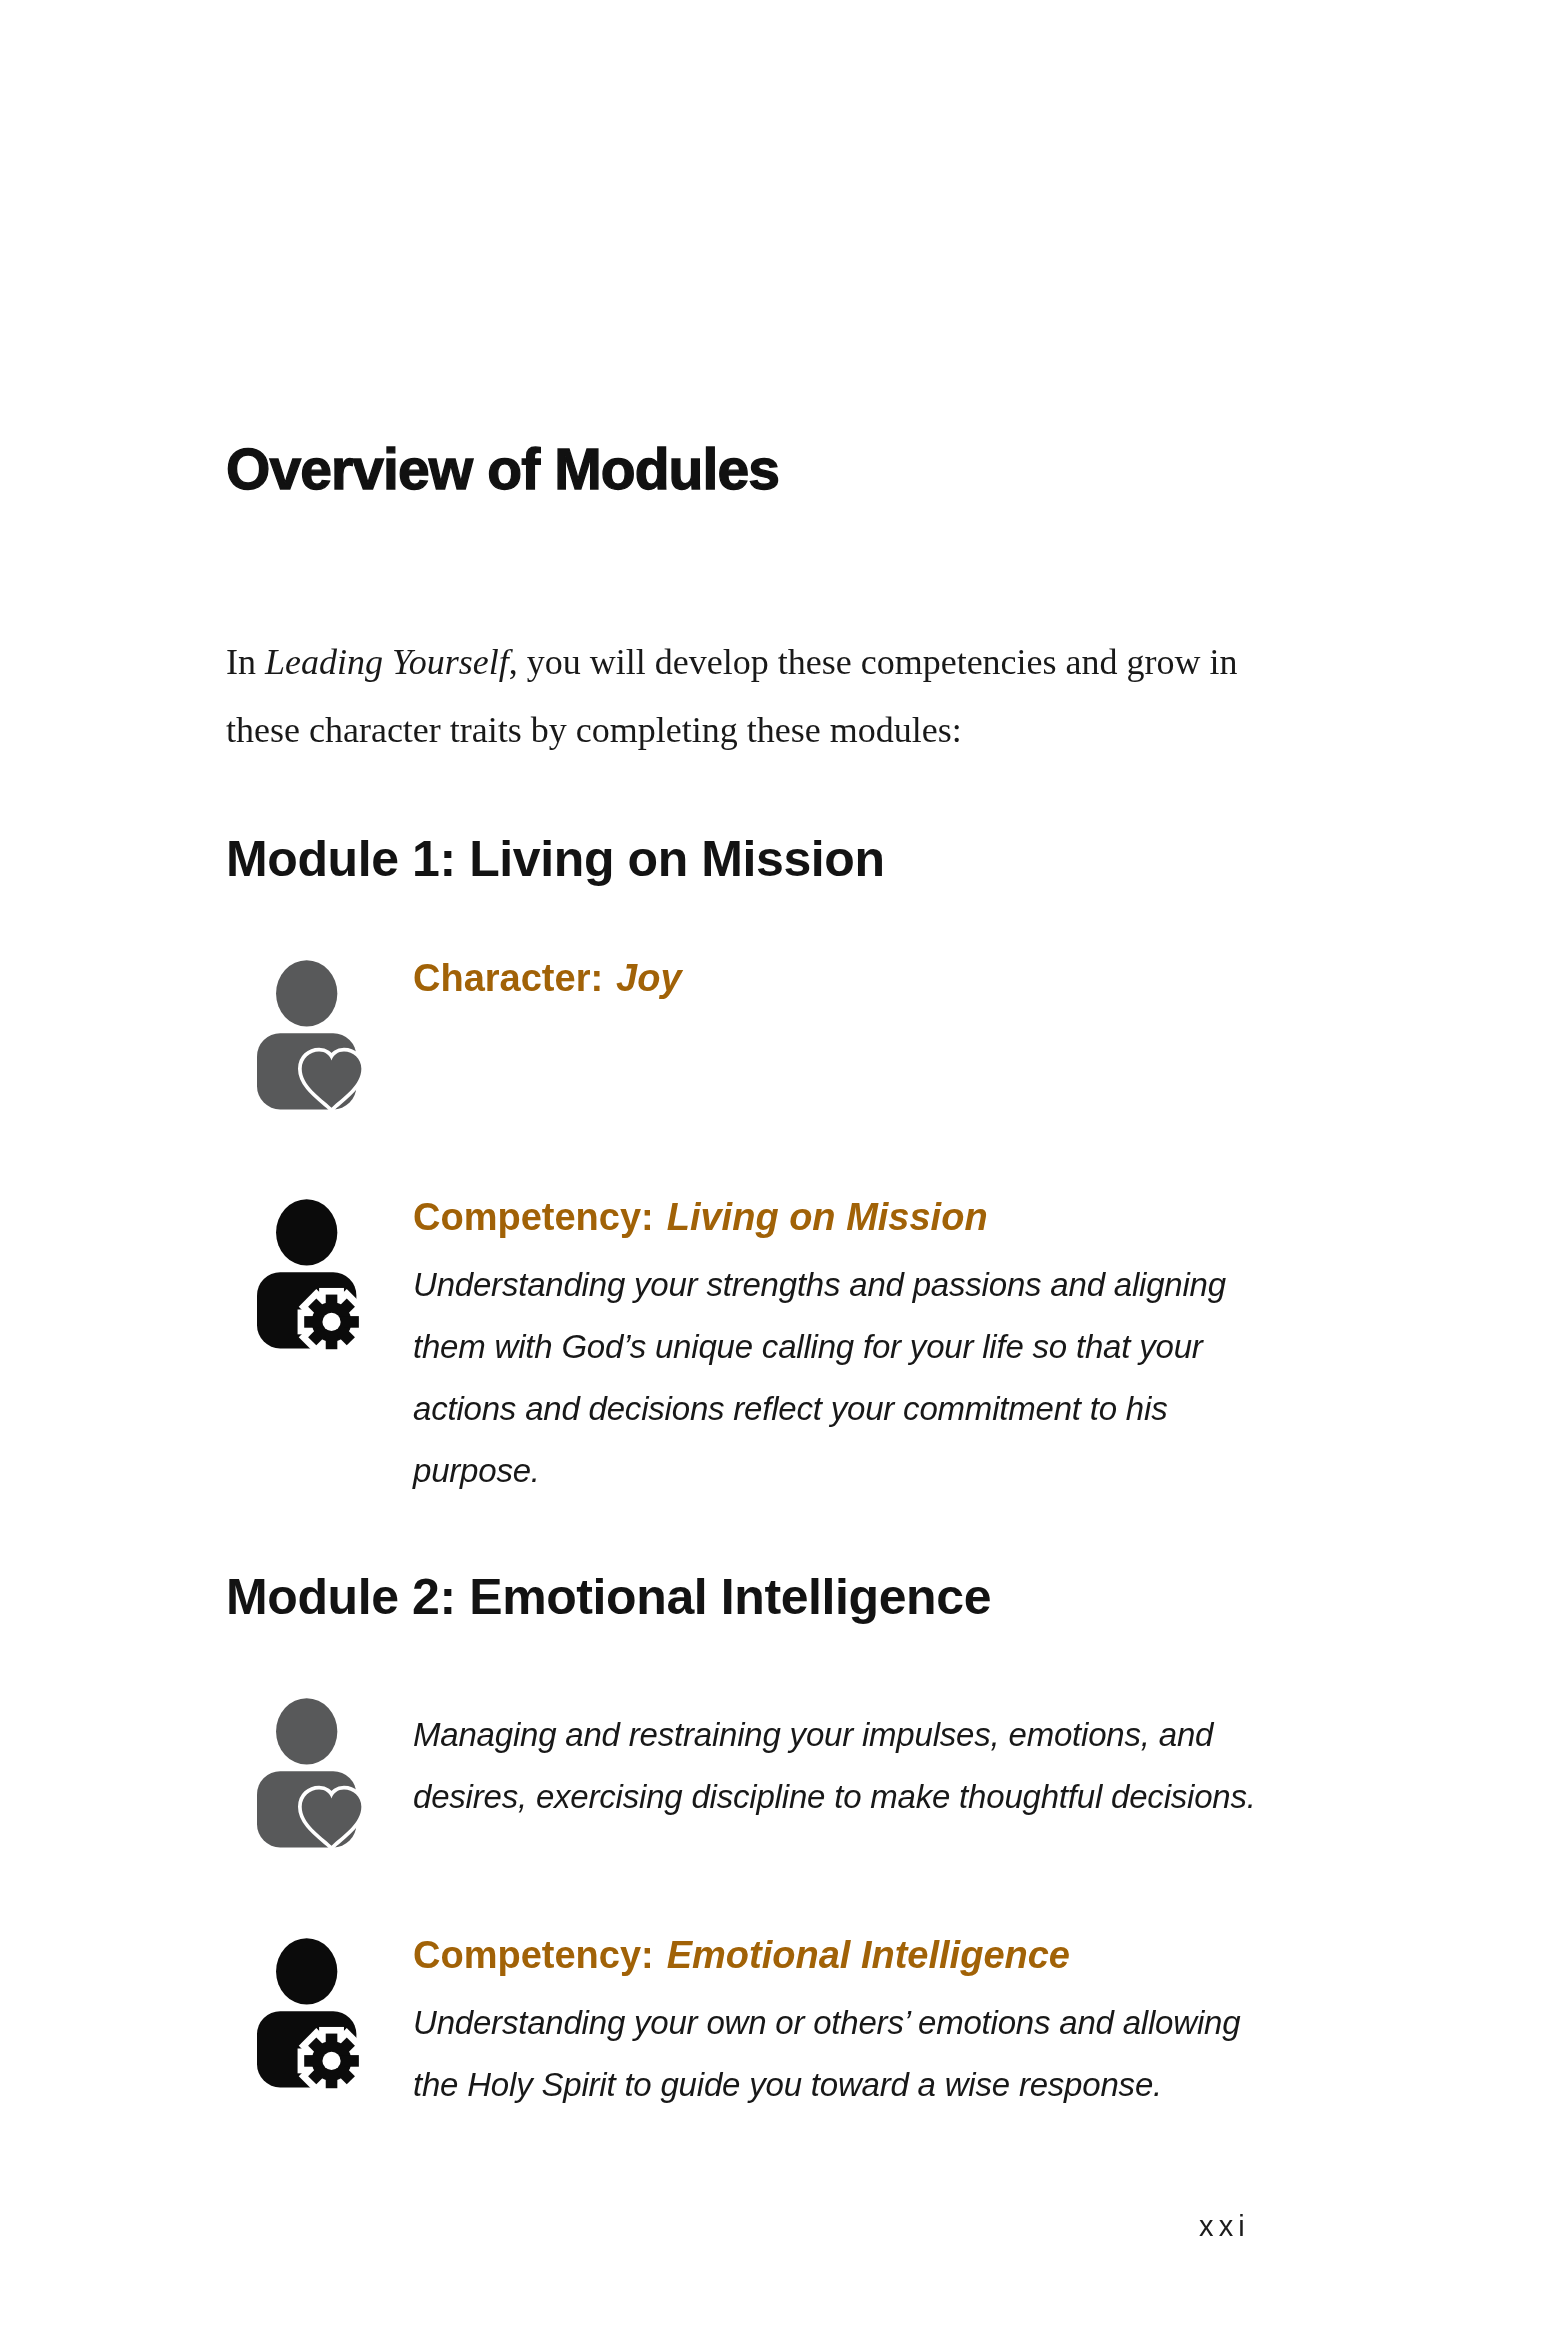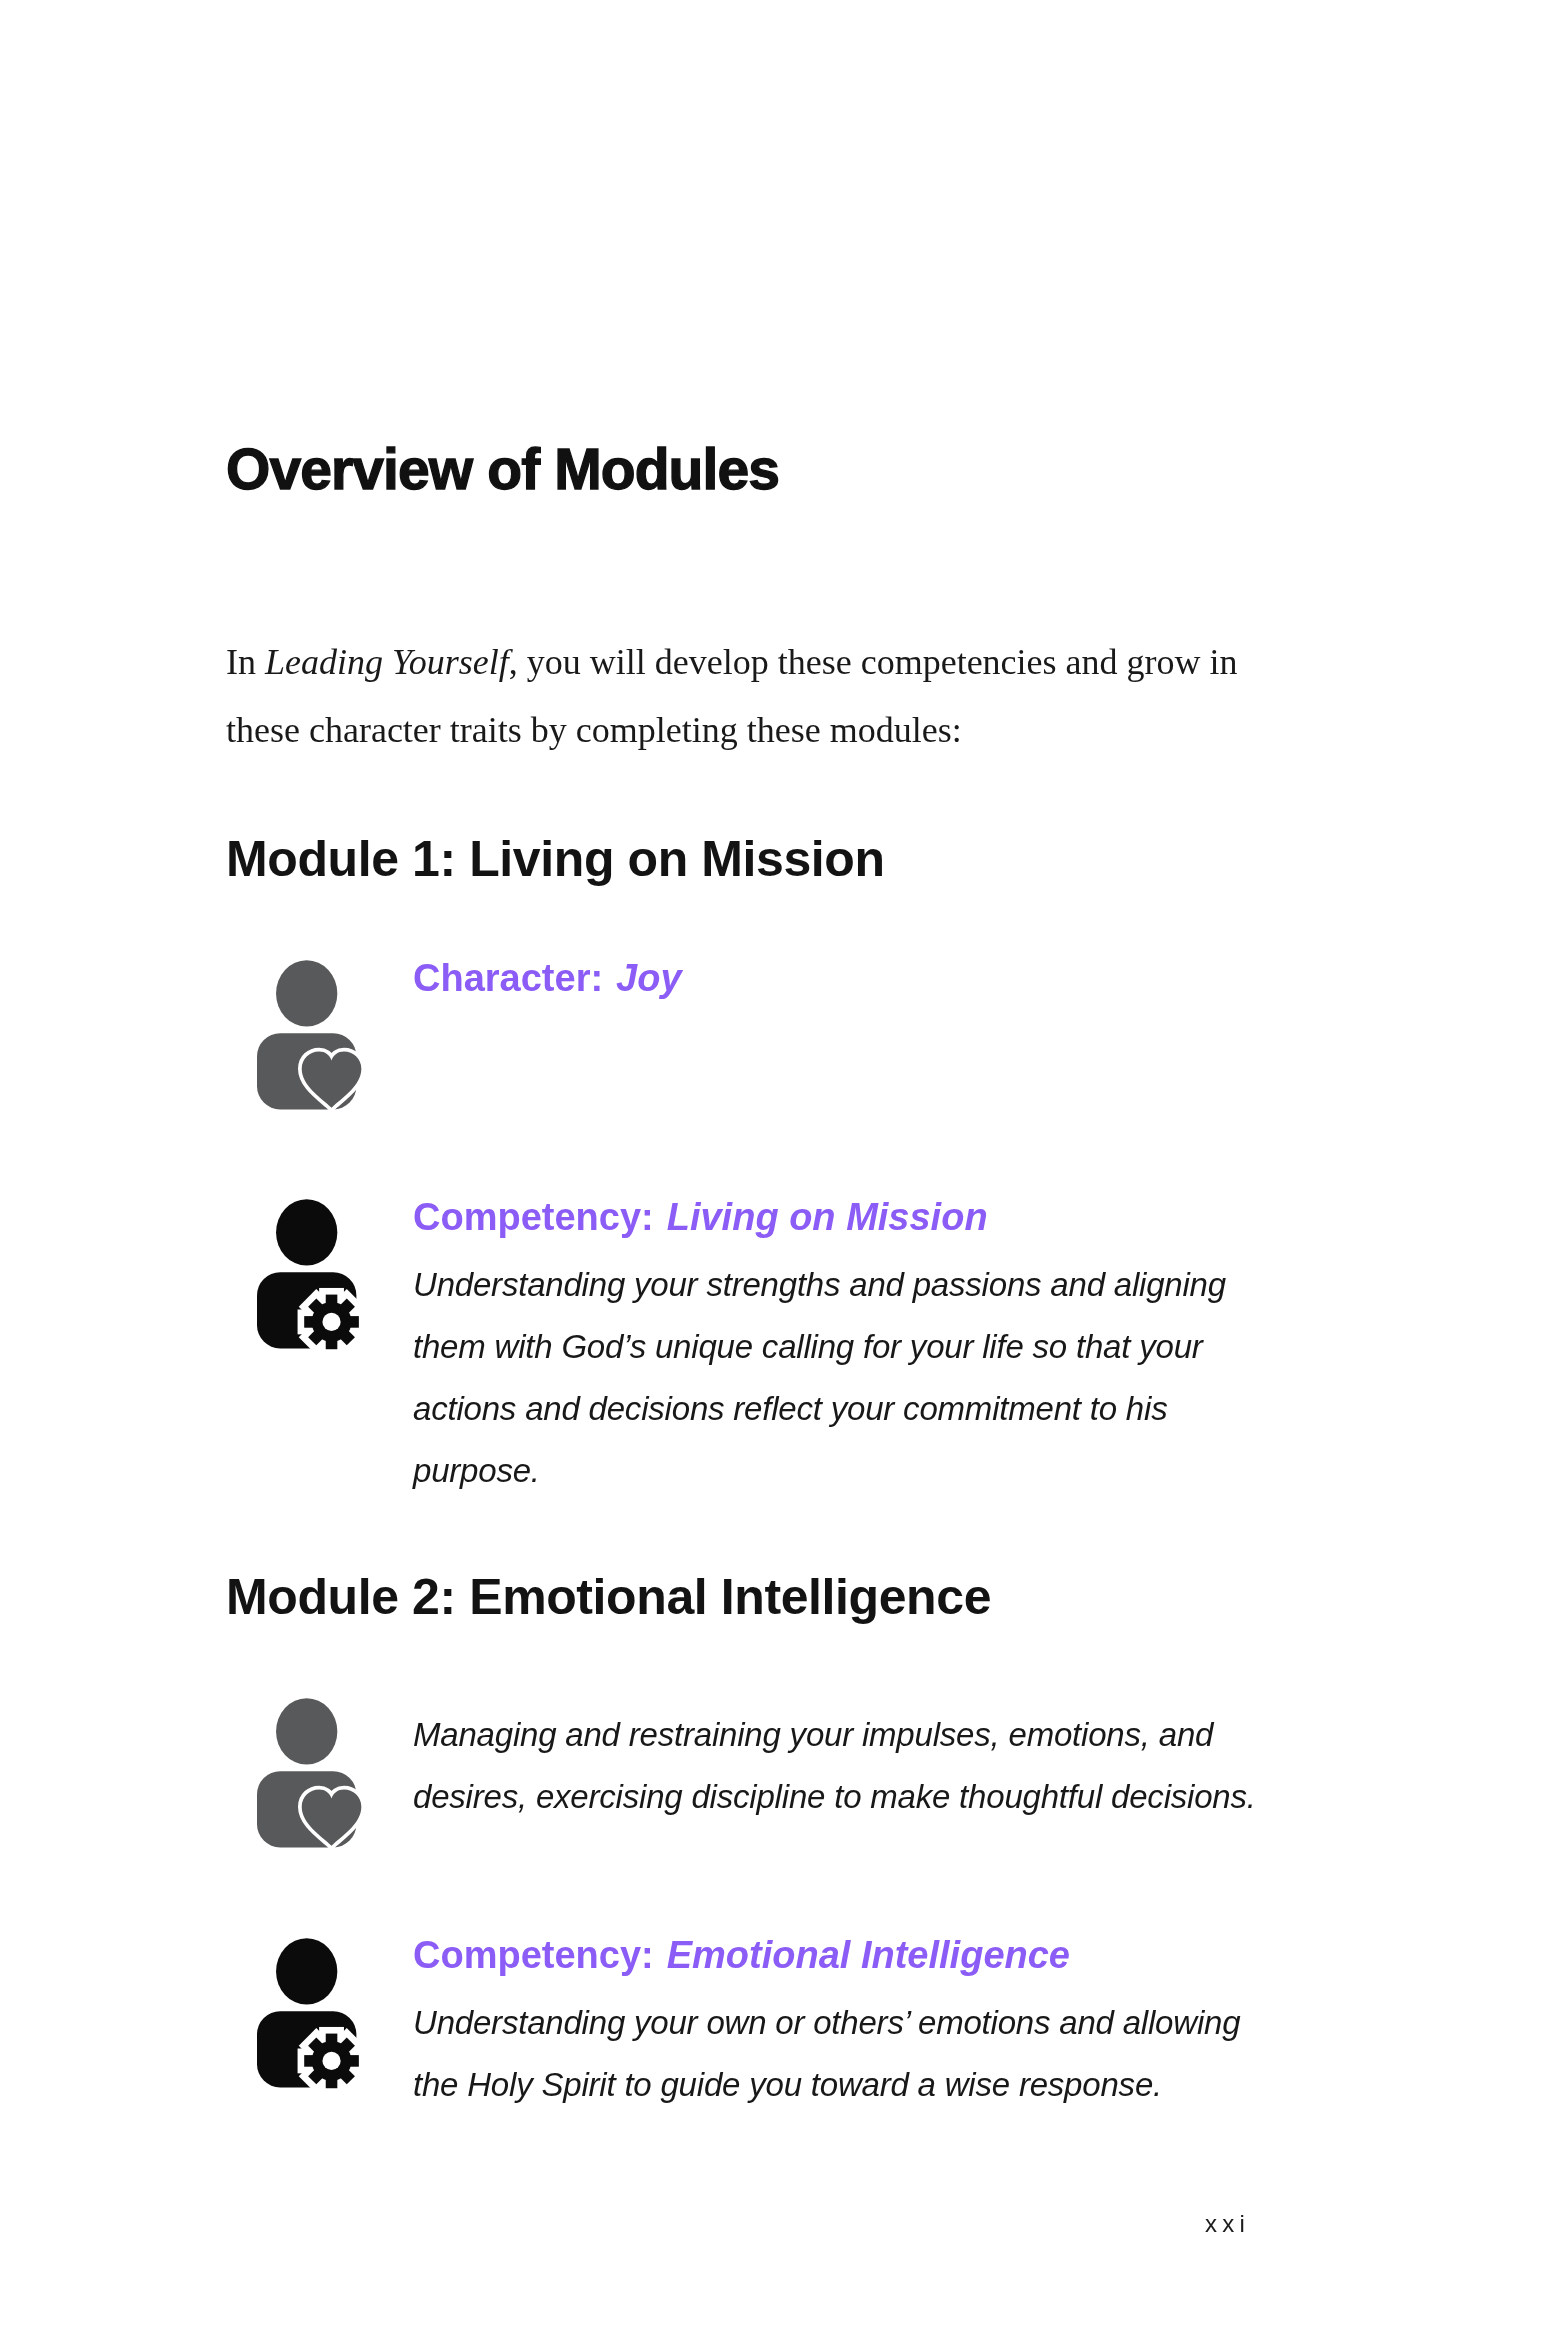--- a/index.html
+++ b/index.html
@@ -57,40 +57,40 @@
   .gray .ico-fill { fill: #58595a; }
   .black .ico-fill { fill: #0b0b0b; }
   .entry-text {
     margin-left: 50px;
     width: 1076px;
   }
   .entry-heading {
     font-size: 38px;
     line-height: 49px;
     font-weight: bold;
-    color: #8b5cf6;
+    color: #a16207;
   }
   .entry-value {
     font-style: italic;
     margin-left: 13px;
   }
   .entry-desc {
     margin-top: 12px;
     font-size: 33px;
     line-height: 62px;
     font-style: italic;
     color: #181818;
     letter-spacing: -0.2px;
   }
   .entry-desc .tline { display: block; }
   .page-number {
     position: absolute;
     top: 2210px;
     right: 193px;
-    font-size: 24px;
+    font-size: 29px;
     letter-spacing: 5.2px;
     color: #1c1c1c;
   }
 </style>
 </head>
 <body>
 
 <div class="page">
   <div class="content">
 

